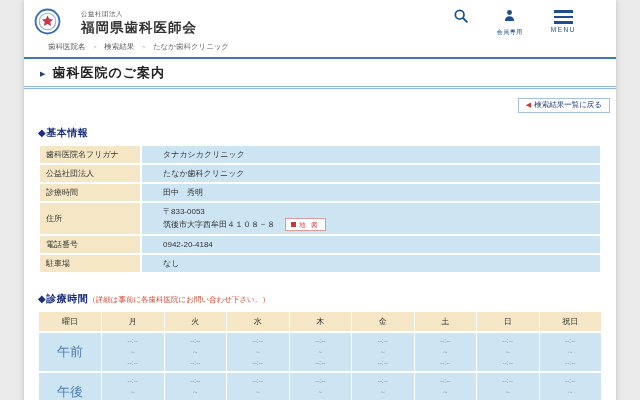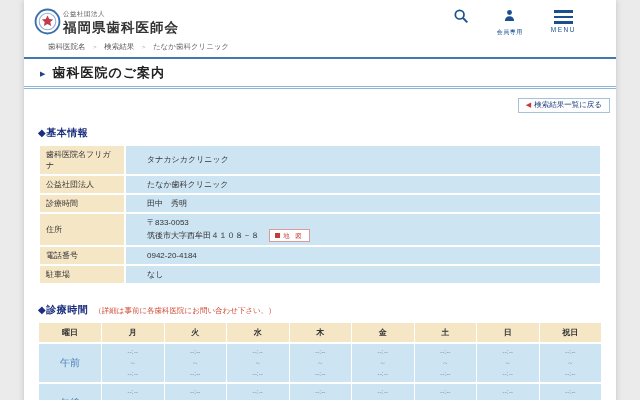--- a/index.html
+++ b/index.html
@@ -2,21 +2,21 @@
 <html><head>
 <meta charset="utf-8">
 <style>
   * { margin:0; padding:0; box-sizing:border-box; }
   html,body { font-family:"Liberation Sans","DejaVu Sans",sans-serif; }
   .screen { width:640px; height:400px; background:#ebebeb; overflow:hidden; position:relative; }
   .wrapper { width:592px; min-height:400px; margin-left:24px; background:#fff; box-shadow:0 0 6px rgba(0,0,0,.18); position:relative; padding-bottom:10px; }
 
   
   .site-header { position:relative; padding:8px 14px 2px 10px; height:40px; }
-  .brand { display:flex; align-items:center; gap:2px; }
+  .brand { display:flex; align-items:center; gap:20px; }
   .brand-text .org-type { font-size:6.5px; color:#555; letter-spacing:.5px; }
   .brand-text .org-name { font-size:13.5px; font-weight:bold; color:#333; letter-spacing:1px; }
   .header-icons { position:absolute; top:8px; right:40px; display:flex; gap:28px; align-items:flex-start; }
   .hicon { display:flex; flex-direction:column; align-items:center; cursor:pointer; }
   .hicon-label { font-size:6px; color:#1b4f8f; margin-top:2px; letter-spacing:.5px; white-space:nowrap; }
   .menu-bars { display:flex; flex-direction:column; gap:3px; padding-top:2px; }
   .menu-bars span { display:block; width:19px; height:2.5px; background:#1b4f8f; }
   .menu-label { letter-spacing:1.5px; font-size:6.5px; }
 
   
@@ -30,35 +30,35 @@
   .title-bar .ttl { font-size:13px; font-weight:bold; color:#222; letter-spacing:1px; }
 
   
   .back-row { text-align:right; padding:4px 6px 2px 0; }
   .back-btn { display:inline-block; border:1px solid #a5c2dc; background:#fdfdfd; font-size:7.5px; color:#1a3a7a; padding:1.5px 7px; cursor:pointer; text-decoration:none; }
   .back-btn .arr { color:#c43b3b; margin-right:3px; font-size:7px; }
 
   
   .section-head { margin:7px 14px 4px 14px; }
   .section-title { font-size:10px; font-weight:bold; color:#1a2e7d; letter-spacing:.5px; }
-  .section-note { font-size:7.5px; color:#d04832; margin-left:6px; }
+  .section-note { font-size:7.5px; color:#d04832; }
 
   
   table.info-table { width:564px; margin:0 14px; border-collapse:separate; border-spacing:2px; table-layout:fixed; }
-  table.info-table th { width:84px; background:#f5e7c6; font-size:8px; font-weight:normal; color:#333; text-align:left; padding:3px 6px; vertical-align:middle; }
+  table.info-table th { width:100px; background:#f5e7c6; font-size:8px; font-weight:normal; color:#333; text-align:left; padding:3px 6px; vertical-align:middle; }
   table.info-table td { background:#cde4f2; font-size:8px; color:#333; padding:3px 21px; vertical-align:middle; }
   .addr-line { line-height:1.5; }
   .map-btn { display:inline-flex; align-items:center; margin-left:10px; border:1px solid #dc9b9b; background:#fff; color:#c43b3b; font-size:6.5px; padding:1px 5px; letter-spacing:2px; cursor:pointer; text-decoration:none; }
   .map-dot { width:5px; height:5px; background:#c43b3b; display:inline-block; margin-right:3px; }
 
   
   table.sched-table { width:564px; margin:2px 14px 0 14px; border-collapse:separate; border-spacing:1px 2px; table-layout:fixed; }
-  table.sched-table thead th { background:#f5e7c6; font-size:8px; font-weight:bold; color:#333; text-align:center; padding:4px 0; }
+  table.sched-table thead th { background:#f5e7c6; font-size:8px; font-weight:normal; color:#333; text-align:center; padding:4px 0; }
   table.sched-table thead th:first-child { width:62px; }
-  table.sched-table tbody th { background:#cde4f2; color:#4d7fb5; font-size:10px; font-weight:normal; text-align:center; vertical-align:middle; }
+  table.sched-table tbody th { background:#cde4f2; color:#4d7fb5; font-size:13px; font-weight:normal; text-align:center; vertical-align:middle; }
   table.sched-table tbody td { background:#cde4f2; color:#7595b0; font-size:6.5px; text-align:center; padding:3px 0; line-height:1.65; }
 </style>
 </head>
 <body>
 
 <div class="screen">
   <div class="wrapper">
 
     <div class="site-header">
       <div class="brand">

